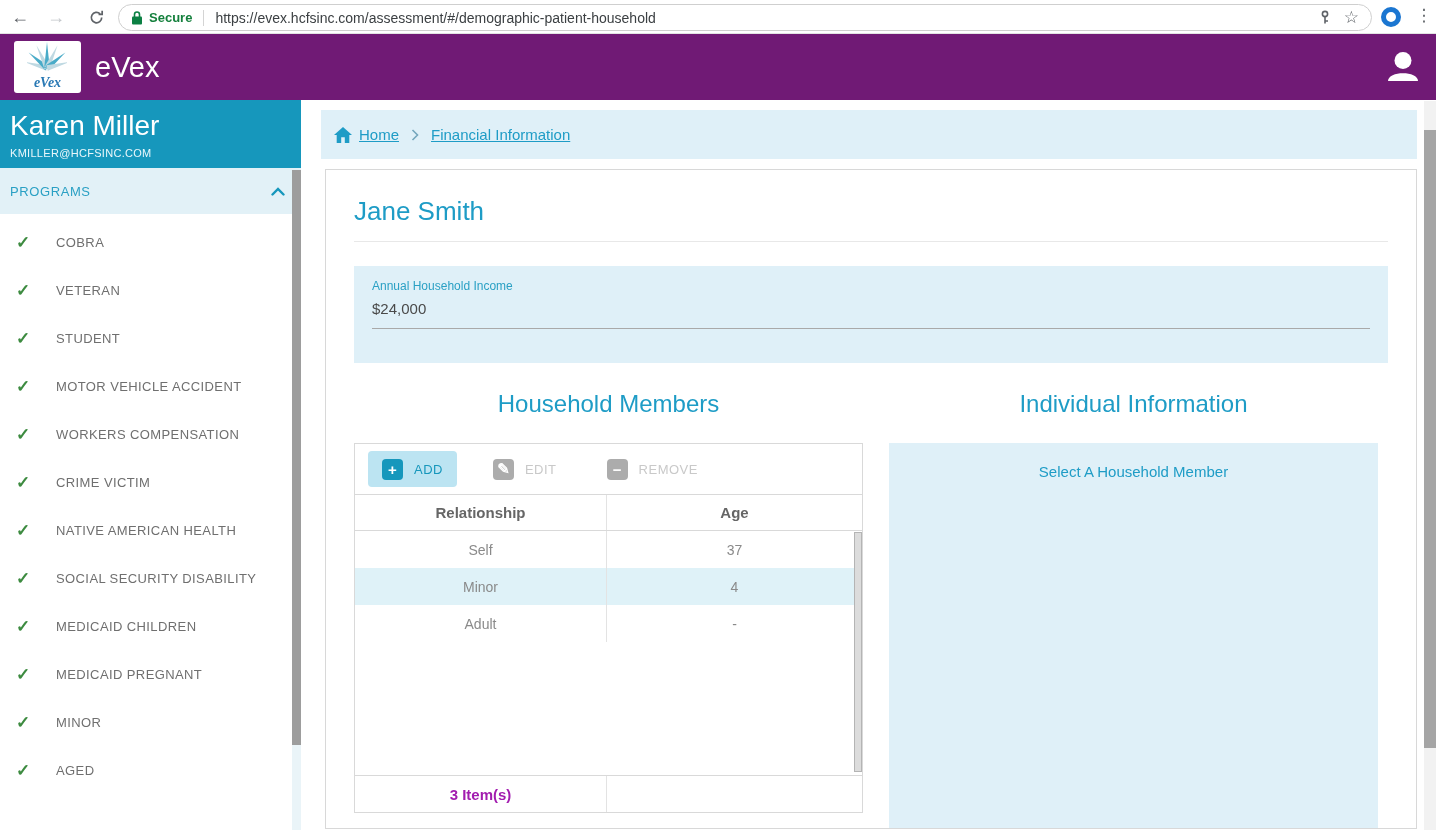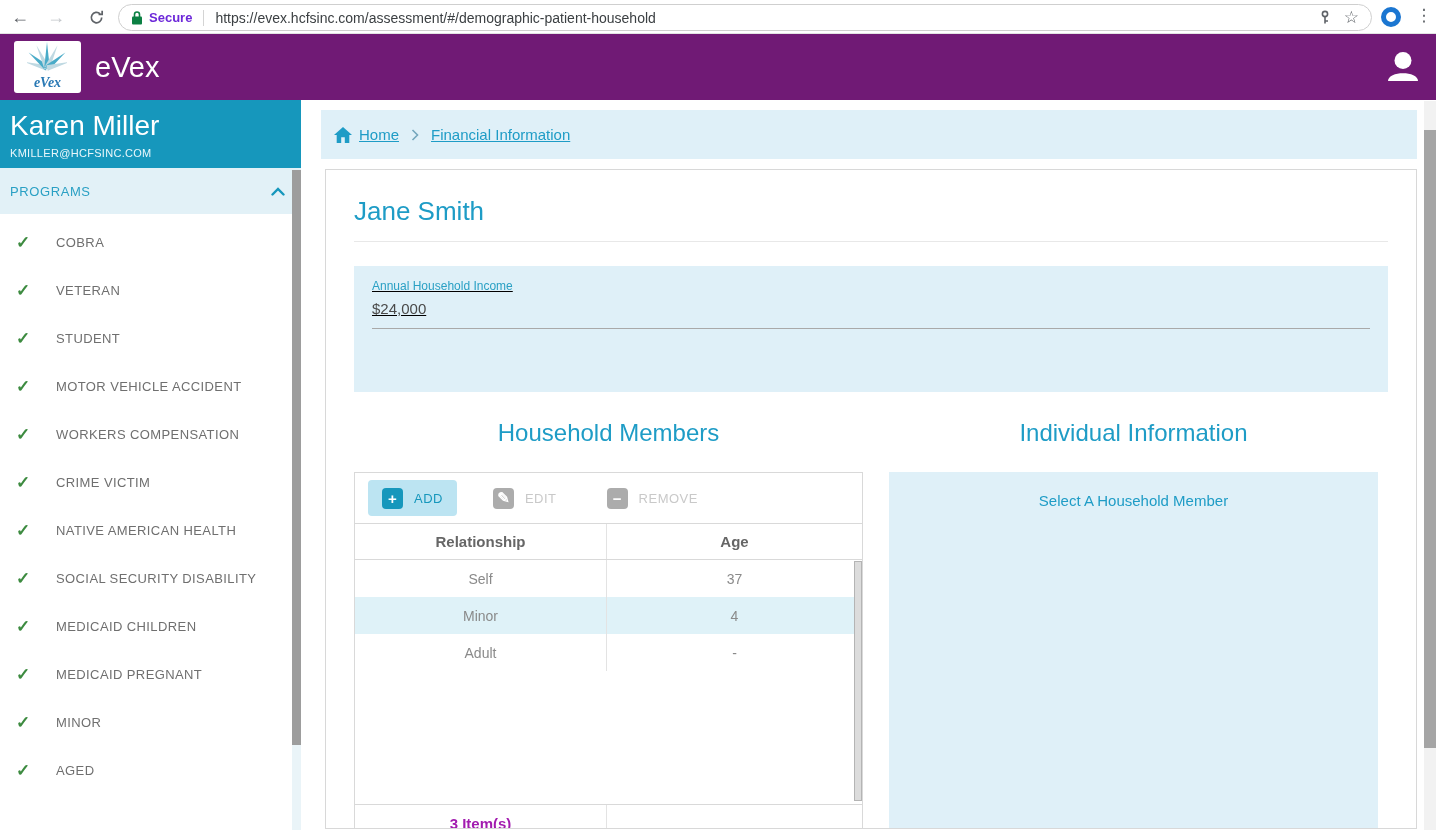--- a/index.html
+++ b/index.html
@@ -10,21 +10,21 @@
   }
 
   
   .browser { position:absolute; top:0; left:0; right:0; height:34px; background:#fff;
              border-bottom:1px solid #E3E3E3; }
   .nav-ico { position:absolute; top:7px; width:20px; height:20px; display:flex;
              align-items:center; justify-content:center; }
   .url-bar { position:absolute; left:118px; top:4px; width:1254px; height:27px;
              border:1px solid #CFCFCF; border-radius:14px; background:#fff;
              display:flex; align-items:center; padding:0 12px; }
-  .secure-txt { color:#6d28d9; font-size:13px; font-weight:bold; margin-left:6px; }
+  .secure-txt { color:#15803d; font-size:13px; font-weight:bold; margin-left:6px; }
   .url-divider { width:1px; height:16px; background:#D4D4D4; margin:0 11px; }
   .url-text { color:#3C4043; font-size:14px; flex:1; white-space:nowrap; overflow:hidden; }
   .bar-ico { color:#5F6368; font-size:16px; margin-left:12px; display:flex; align-items:center; }
   .profile-dot { position:absolute; left:1381px; top:7px; width:20px; height:20px;
                  border:5px solid #1B76D1; border-radius:50%; background:#fff; }
   .menu-dots { position:absolute; left:1415px; top:5px; font-size:17px; color:#5F6368;
                width:18px; text-align:center; }
 
   
   .app-header { position:absolute; top:34px; left:0; right:0; height:66px; background:#701a75; }
@@ -57,21 +57,21 @@
   .main { position:absolute; left:301px; top:100px; right:12px; bottom:0; background:#fff; overflow:hidden; }
   .breadcrumb-bar { margin:10px 7px 0 20px; height:49px; background:#DFF0F8;
                     display:flex; align-items:center; padding-left:13px; }
   .crumb-link { color:#1E9CC6; font-size:15px; text-decoration:underline; margin-left:7px; cursor:pointer; }
   .crumb-sep { margin:0 12px; display:flex; }
 
   .card { margin:10px 7px 0 24px; border:1px solid #D8D8D8; height:660px;
           padding:0 28px; overflow:hidden; }
   .patient-name { margin-top:26px; font-size:26px; color:#1E9CC6; }
   .title-divider { margin-top:14px; border-bottom:1px solid #E8E8E8; }
-  .income-panel { margin-top:24px; height:126px; background:#DFF0F8; padding:13px 18px 0 18px;text-decoration:underline; }
+  .income-panel { margin-top:24px; height:97px; background:#DFF0F8; padding:13px 18px 0 18px; }
   .income-label { color:#2AA0C4; font-size:12px; }
   .income-value { color:#4A4A4A; font-size:15px; padding:7px 0 11px 0;
                   border-bottom:1px solid #A9A9A9; }
 
   .columns { display:flex; margin-top:27px; }
   .col-left { width:509px; }
   .col-right { flex:1; margin-left:26px; margin-right:10px; }
   .section-title { text-align:center; font-size:24px; color:#1E9CC6; margin-bottom:25px; }
 
   .members-box { border:1px solid #D9D9D9; height:370px; display:flex; flex-direction:column;

